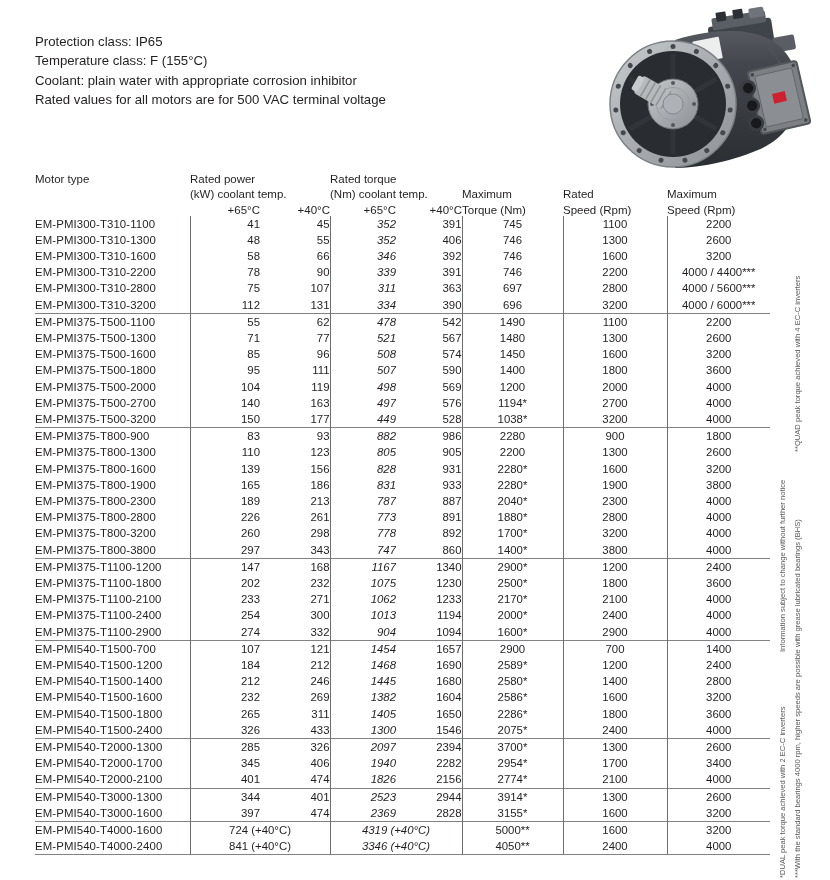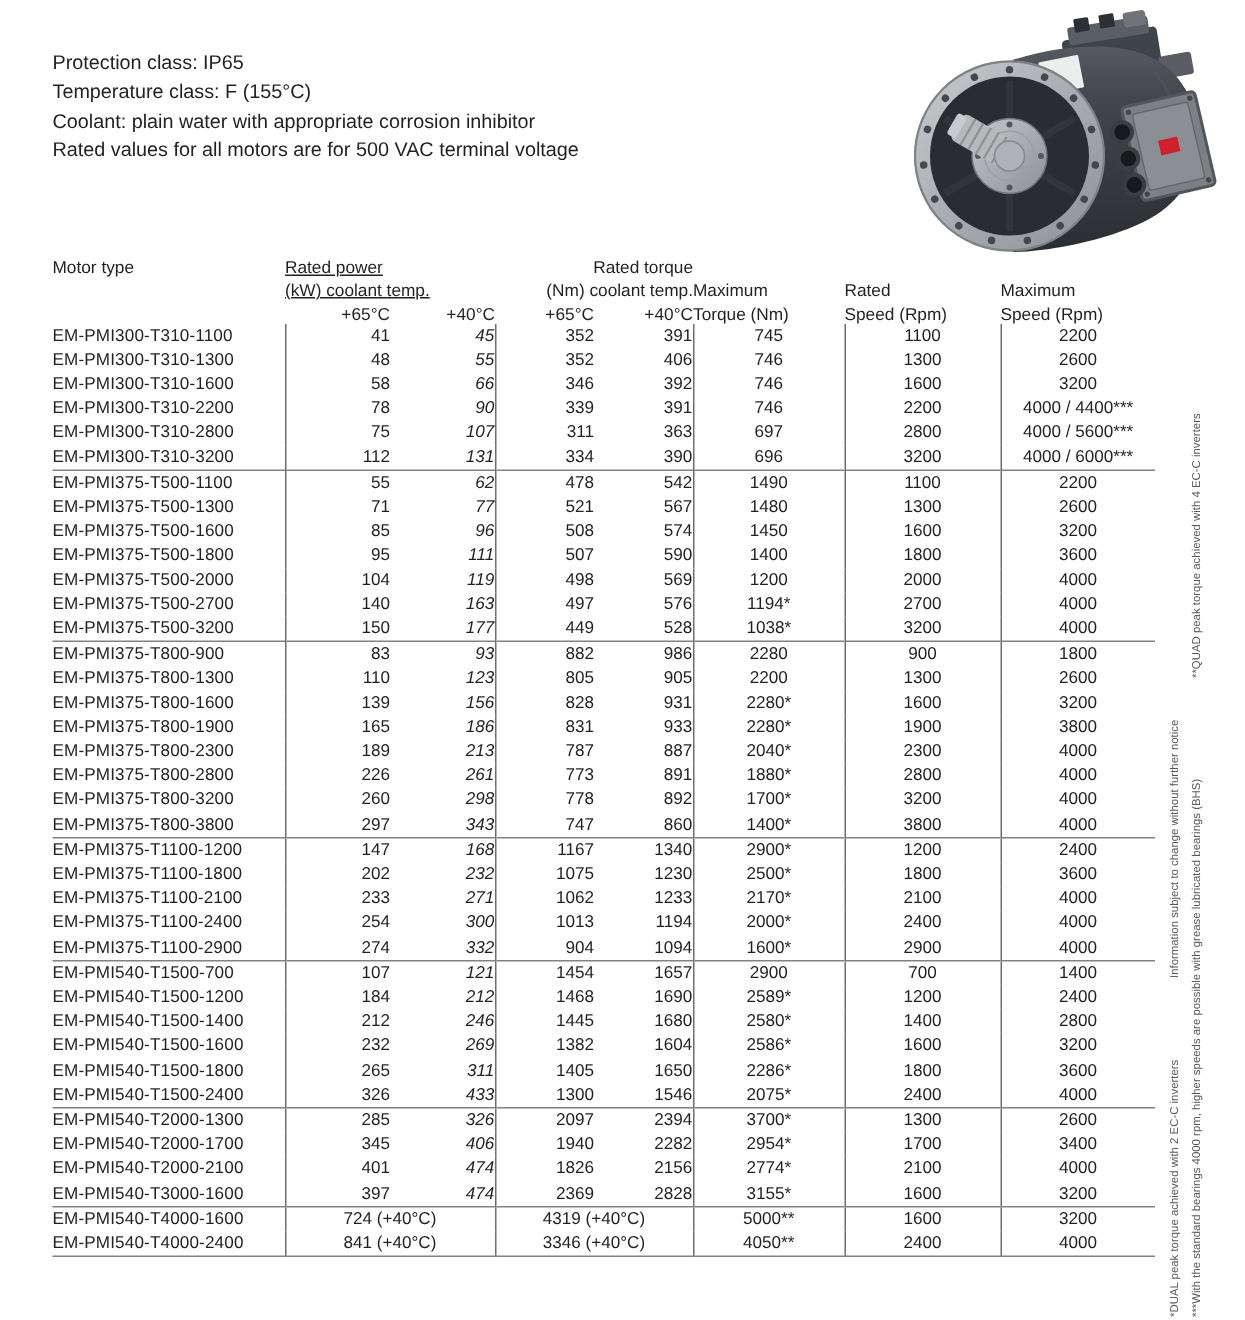--- a/index.html
+++ b/index.html
@@ -12,32 +12,32 @@
   
   .notes { position:absolute; left:35px; top:32px; font-size:13.2px; line-height:19.4px; }
 
   
   .motor { position:absolute; left:597px; top:6px; width:228px; height:162px; }
 
   
   table.spec { position:absolute; left:35px; top:169px; width:735px; border-collapse:collapse; table-layout:fixed; }
   table.spec th, table.spec td { font-weight:normal; padding:0; white-space:nowrap; overflow:hidden; }
   thead th { font-size:11.5px; height:15.5px; vertical-align:bottom; padding-bottom:1px; text-align:left; }
-  thead .pw  { padding-left:7px;text-decoration:underline; }
-  thead .tq  { padding-left:3px;text-align:right; }
+  thead .pw  { padding-left:7px; }
+  thead .tq  { padding-left:3px; }
   thead .r   { text-align:right; }
   thead .pr1 { padding-right:15px; } thead .pr2 { padding-right:19px; }
   thead .pr3 { padding-right:6px; }  thead .pr4 { padding-right:18px; }
   thead .c5h { padding-left:8px; } thead .c6h { padding-left:12px; } thead .c7h { padding-left:13px; }
 
   tbody td { font-size:11.4px; height:16.2px; line-height:16.2px; }
   tbody .c0 { text-align:left; padding-left:1px; letter-spacing:0.1px; }
   tbody .c1 { text-align:right; padding-right:15px; }
-  tbody .c2 { text-align:right; padding-right:19px;font-style:italic; }
-  tbody .c3 { text-align:right; padding-right:6px; }
+  tbody .c2 { text-align:right; padding-right:19px; }
+  tbody .c3 { text-align:right; padding-right:6px;font-style:italic; }
   tbody .c4 { text-align:right; padding-right:18px; }
   tbody .c5 { text-align:center; padding-left:8px; }
   tbody .c6 { text-align:center; padding-right:16px; }
   tbody .c7 { text-align:center; padding-right:4px; }
   tbody td.span2 { text-align:center; padding:0; }
   tbody td.c0, tbody td.c2, tbody td.c4, tbody td.c5, tbody td.c6, tbody td.span2 {
     border-right:1px solid #6d6e71;
   }
   tbody tr.group-start td { border-top:1.5px solid #808285; }
   tbody tr:last-child td  { border-bottom:1.5px solid #808285;margin-top:37px; }
@@ -543,20 +543,30 @@
         <tr>
           <td class="c0">EM-PMI540-T2000-2100</td>
           <td class="c1">401</td>
           <td class="c2">474</td>
           <td class="c3">1826</td>
           <td class="c4">2156</td>
           <td class="c5">2774*</td>
           <td class="c6">2100</td>
           <td class="c7">4000</td>
         </tr>
+        <tr class="group-start">
+          <td class="c0">EM-PMI540-T3000-1300</td>
+          <td class="c1">344</td>
+          <td class="c2">401</td>
+          <td class="c3">2523</td>
+          <td class="c4">2944</td>
+          <td class="c5">3914*</td>
+          <td class="c6">1300</td>
+          <td class="c7">2600</td>
+        </tr>
         <tr>
           <td class="c0">EM-PMI540-T3000-1600</td>
           <td class="c1">397</td>
           <td class="c2">474</td>
           <td class="c3">2369</td>
           <td class="c4">2828</td>
           <td class="c5">3155*</td>
           <td class="c6">1600</td>
           <td class="c7">3200</td>
         </tr>

